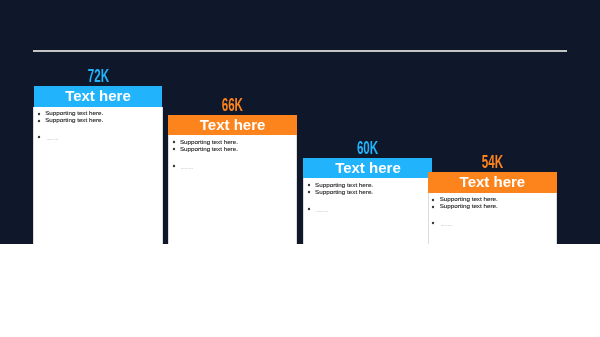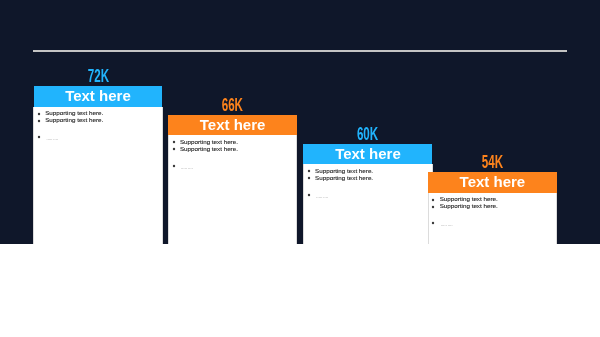--- a/index.html
+++ b/index.html
@@ -10,21 +10,21 @@
   }
   .slide{position:relative;width:600px;height:244px;background:#0f172a;overflow:hidden;}
 
   
   .top-rule{position:absolute;left:33.3px;top:50.1px;width:533.7px;height:1.45px;background:#c4c4c4;}
 
   
   .card{position:absolute;box-sizing:border-box;}
   .card-1{left:33.5px;  top:68.2px;  width:128.9px; height:234.1px;}
   .card-2{left:168.2px; top:96.9px;  width:128.7px; height:205.4px;padding-left:40px;}
-  .card-3{left:303.4px; top:126px; width:129.1px; height:176.8px;text-decoration:underline;}
+  .card-3{left:303.4px; top:140px; width:129.1px; height:176.8px;text-decoration:underline;}
   .card-4{left:428px; top:154.2px; width:128.8px; height:148.1px;}
 
   .kpi{position:absolute;left:0;top:-1.1px;width:100%;text-align:center;
        font-weight:bold;font-size:18.7px;line-height:18.7px;transform:scaleX(0.621);}
   .kpi-blue{color:#21b4fd;}
   .kpi-orange{color:#fd831c;}
 
   .card-head{position:absolute;left:0;top:18px;width:100%;height:20.45px;
              display:flex;align-items:center;justify-content:center;}
   .head-blue{background:#21b4fd;}

